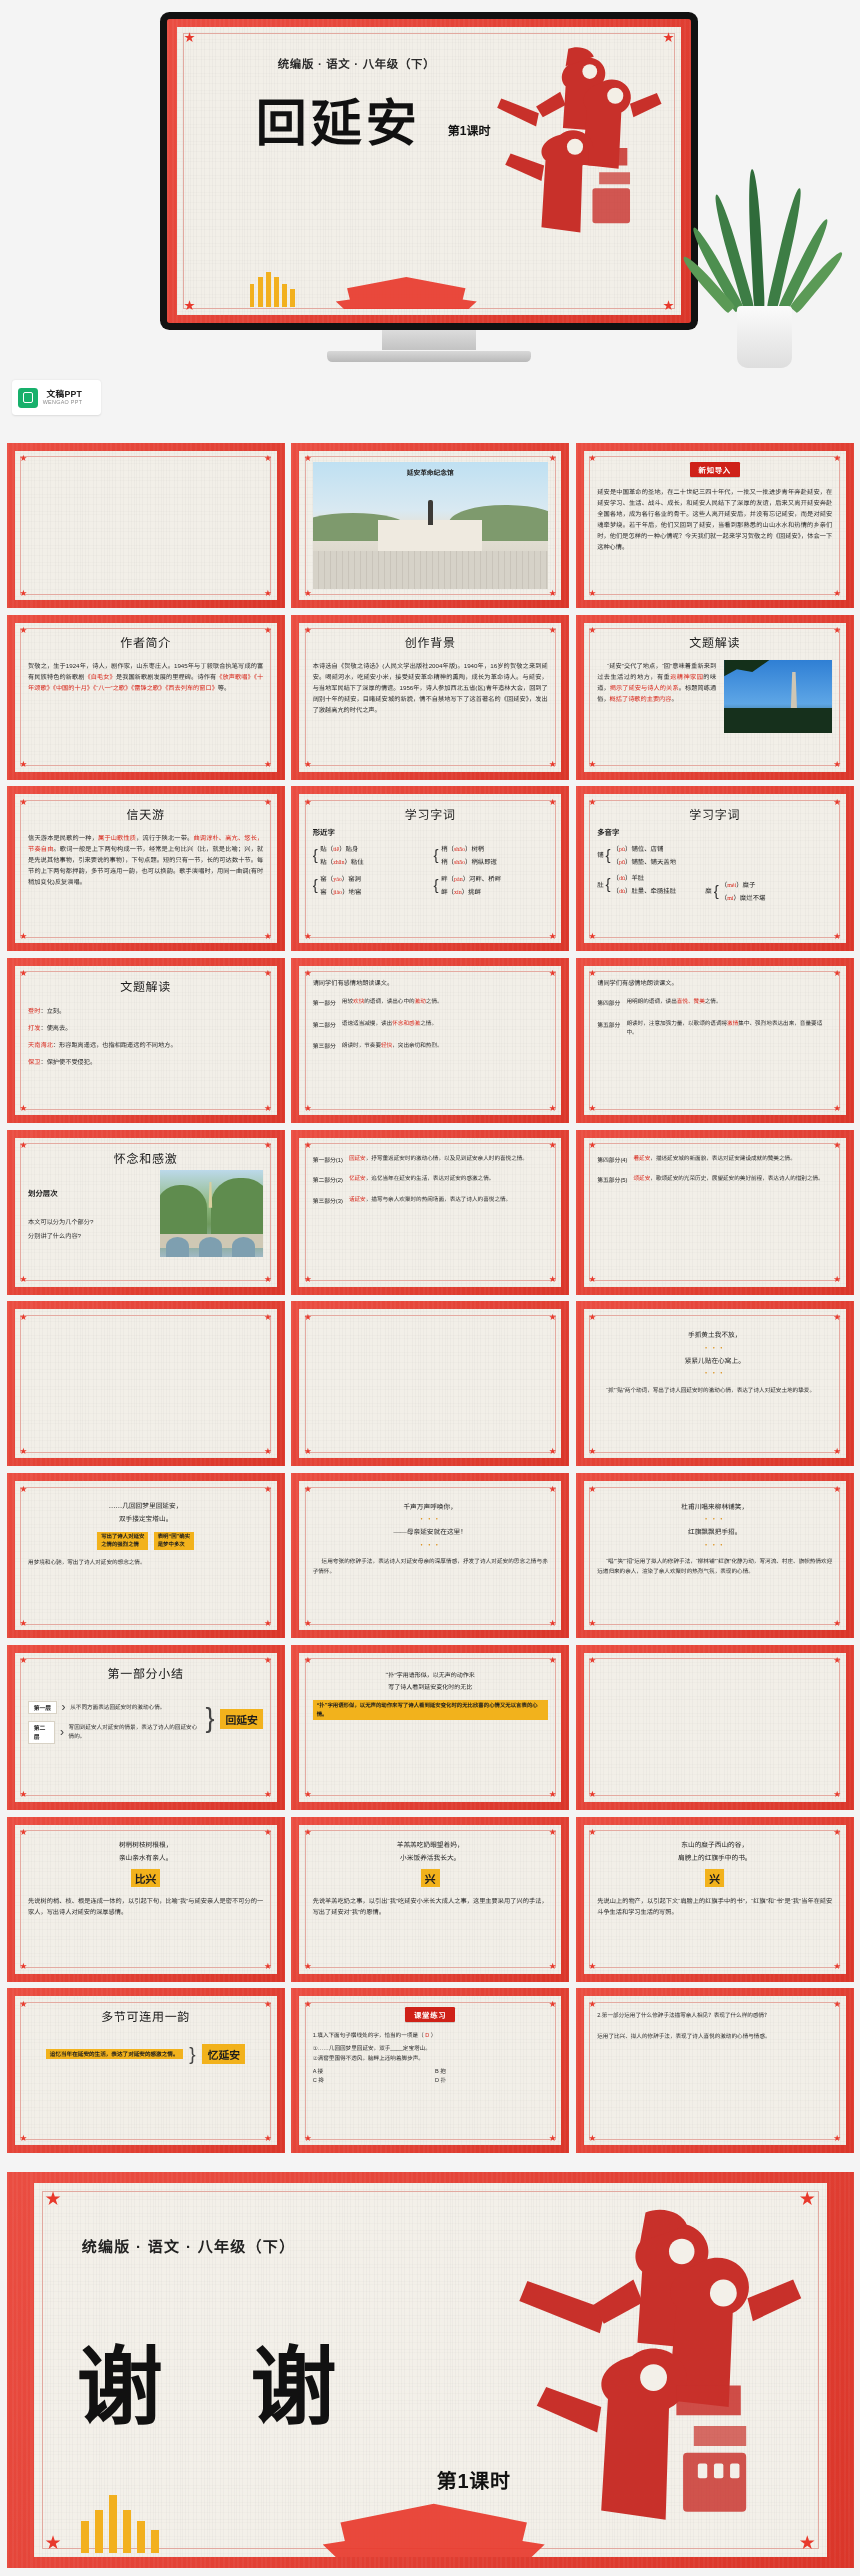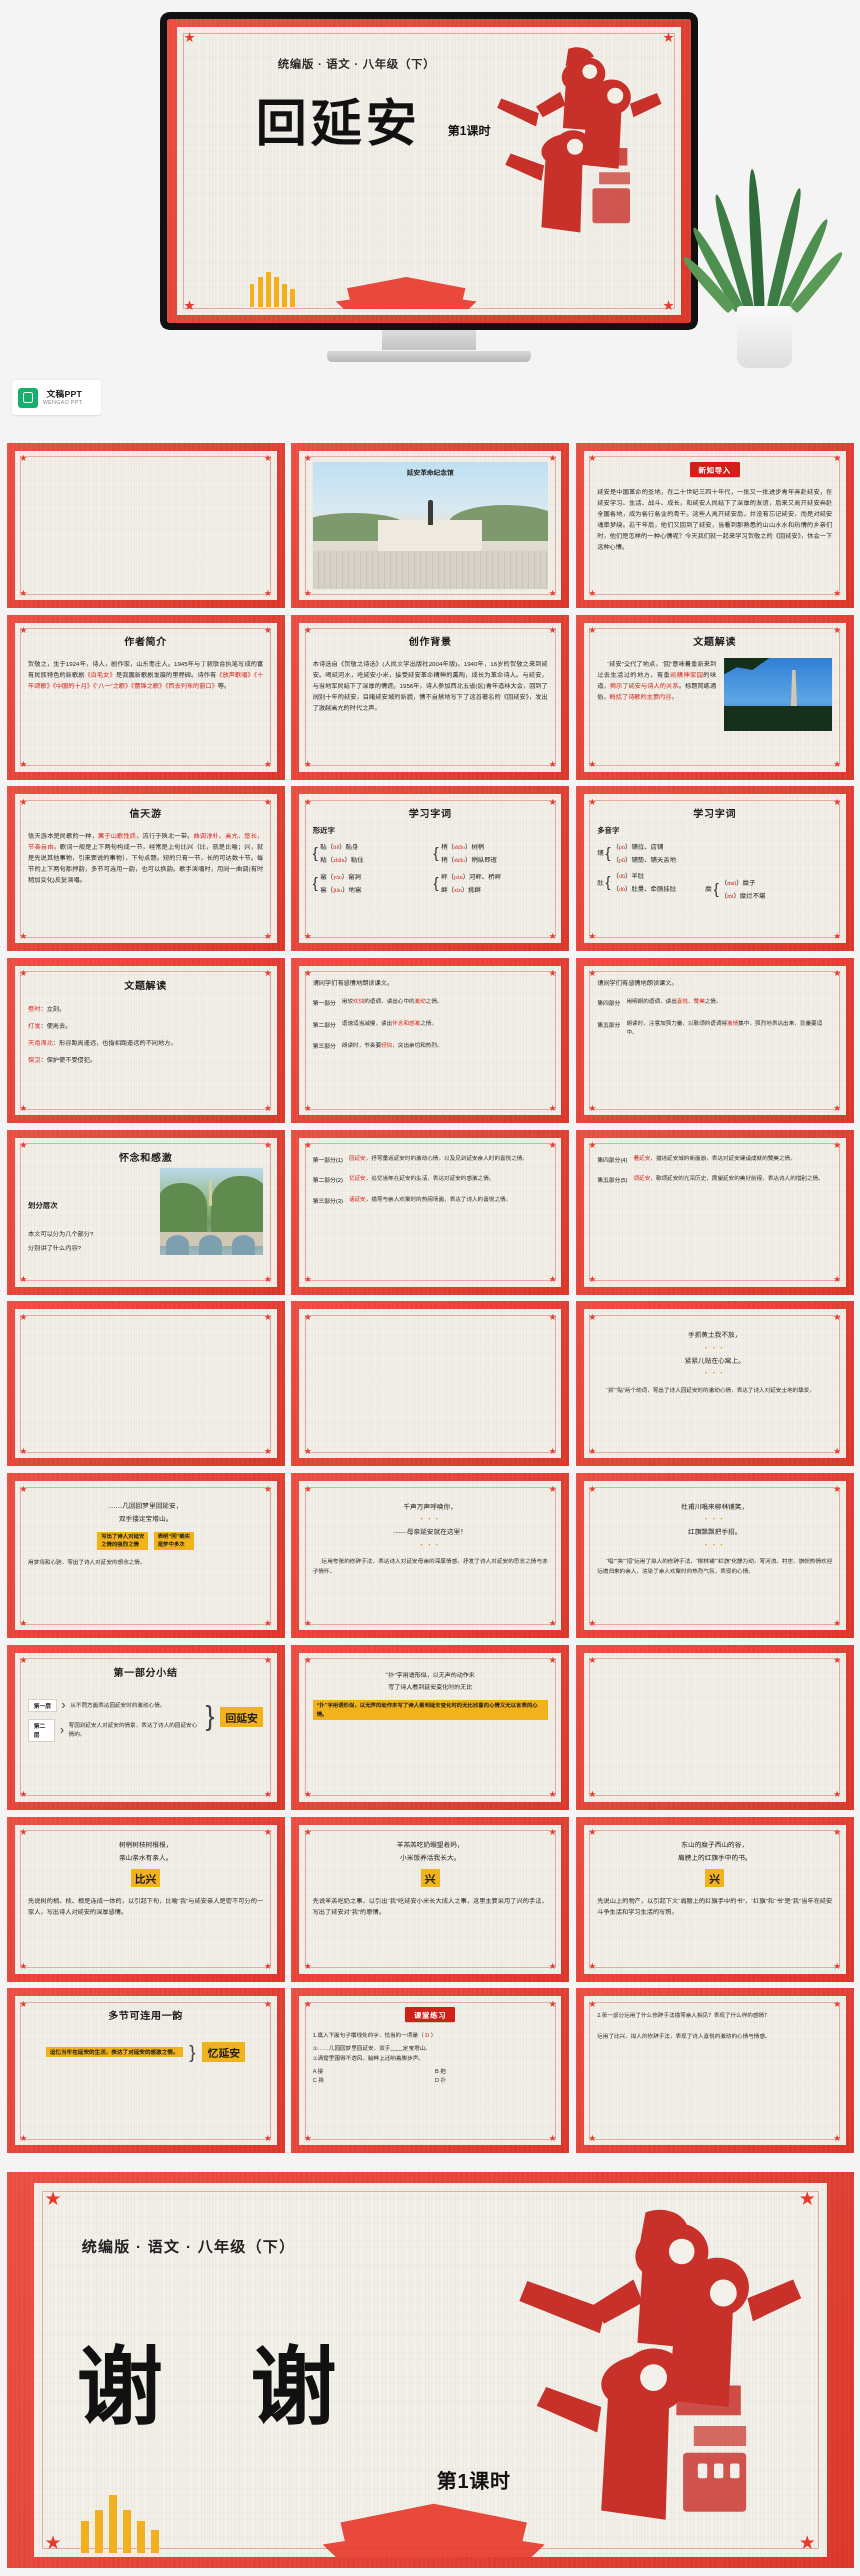--- a/index.html
+++ b/index.html
@@ -112,21 +112,21 @@
   .tstar.bl{ left:4.7px; bottom:2.7px; } .tstar.br{ right:4.7px; bottom:2.7px; }
 
   .tbody { position:absolute; left:13.4px; top:10.8px; right:13.4px; bottom:10.8px; overflow:hidden; }
 
   
   .t-badge {
     display:inline-block; background:#cf2118; color:#fff; font-weight:bold;
     font-size:7.4px; padding:2px 8.7px; border-radius:1.3px; letter-spacing:0.7px;
     box-shadow:0 0.7px 0 rgba(0,0,0,.18);
   }
-  .t-plain { font-size:10px; font-weight:bold; color:#1b1b1b; letter-spacing:0.7px; }
+  .t-plain { font-size:12px; font-weight:normal; color:#1b1b1b; letter-spacing:0.7px; }
   .ctr { text-align:center; }
 
   .para { font-size:5.6px; line-height:1.72; color:#2a2a2a; text-align:justify; }
   .para.lg { font-size:6.2px; line-height:1.78; }
   .red { color:#d8291d; }
   .hi-y { background:#f2b21c; color:#1d1d1d; font-weight:bold; display:inline-block; padding:1.3px 4px; }
 
   
   .zi-grid { display:grid; grid-template-columns:1fr 1fr; gap:8px 6.7px; margin-top:6.7px; }
   .zi-pair { display:flex; align-items:center; gap:2.7px; font-size:6.4px; color:#1b1b1b; }
@@ -520,21 +520,21 @@
       </div>
     </div>
     <div class="thumb slide">
       <div class="tp">
         <span class="tstar tl">★</span>
         <span class="tstar tr">★</span>
         <span class="tstar bl">★</span>
         <span class="tstar br">★</span>
         <div class="tbody">
           <div class="ctr t-plain">怀念和感激</div>
-          <div style="display:flex;gap:6.7px;margin-top:4px;align-items:flex-end">
+          <div style="display:flex;gap:6.7px;margin-top:4px;align-items:center">
             <div style="flex:1">
               <div style="font-size:7.4px;font-weight:bold;color:#1b1b1b;margin-top:2.7px">划分层次</div>
               <div class="para lg" style="margin-top:17.5px;line-height:2.2">本文可以分为几个部分?</div>
               <div class="para lg" style="line-height:2.2">分别讲了什么内容?</div>
             </div>
             <div class="ph img-mtn" style="width:44%;height:87px;flex:none">
               <div class="pk" style="left:-4%;top:18%;width:50%;height:58%"></div>
               <div class="pk" style="right:-8%;top:10%;width:58%;height:66%"></div>
               <div class="tower"></div>
               <div class="bridge"></div>

